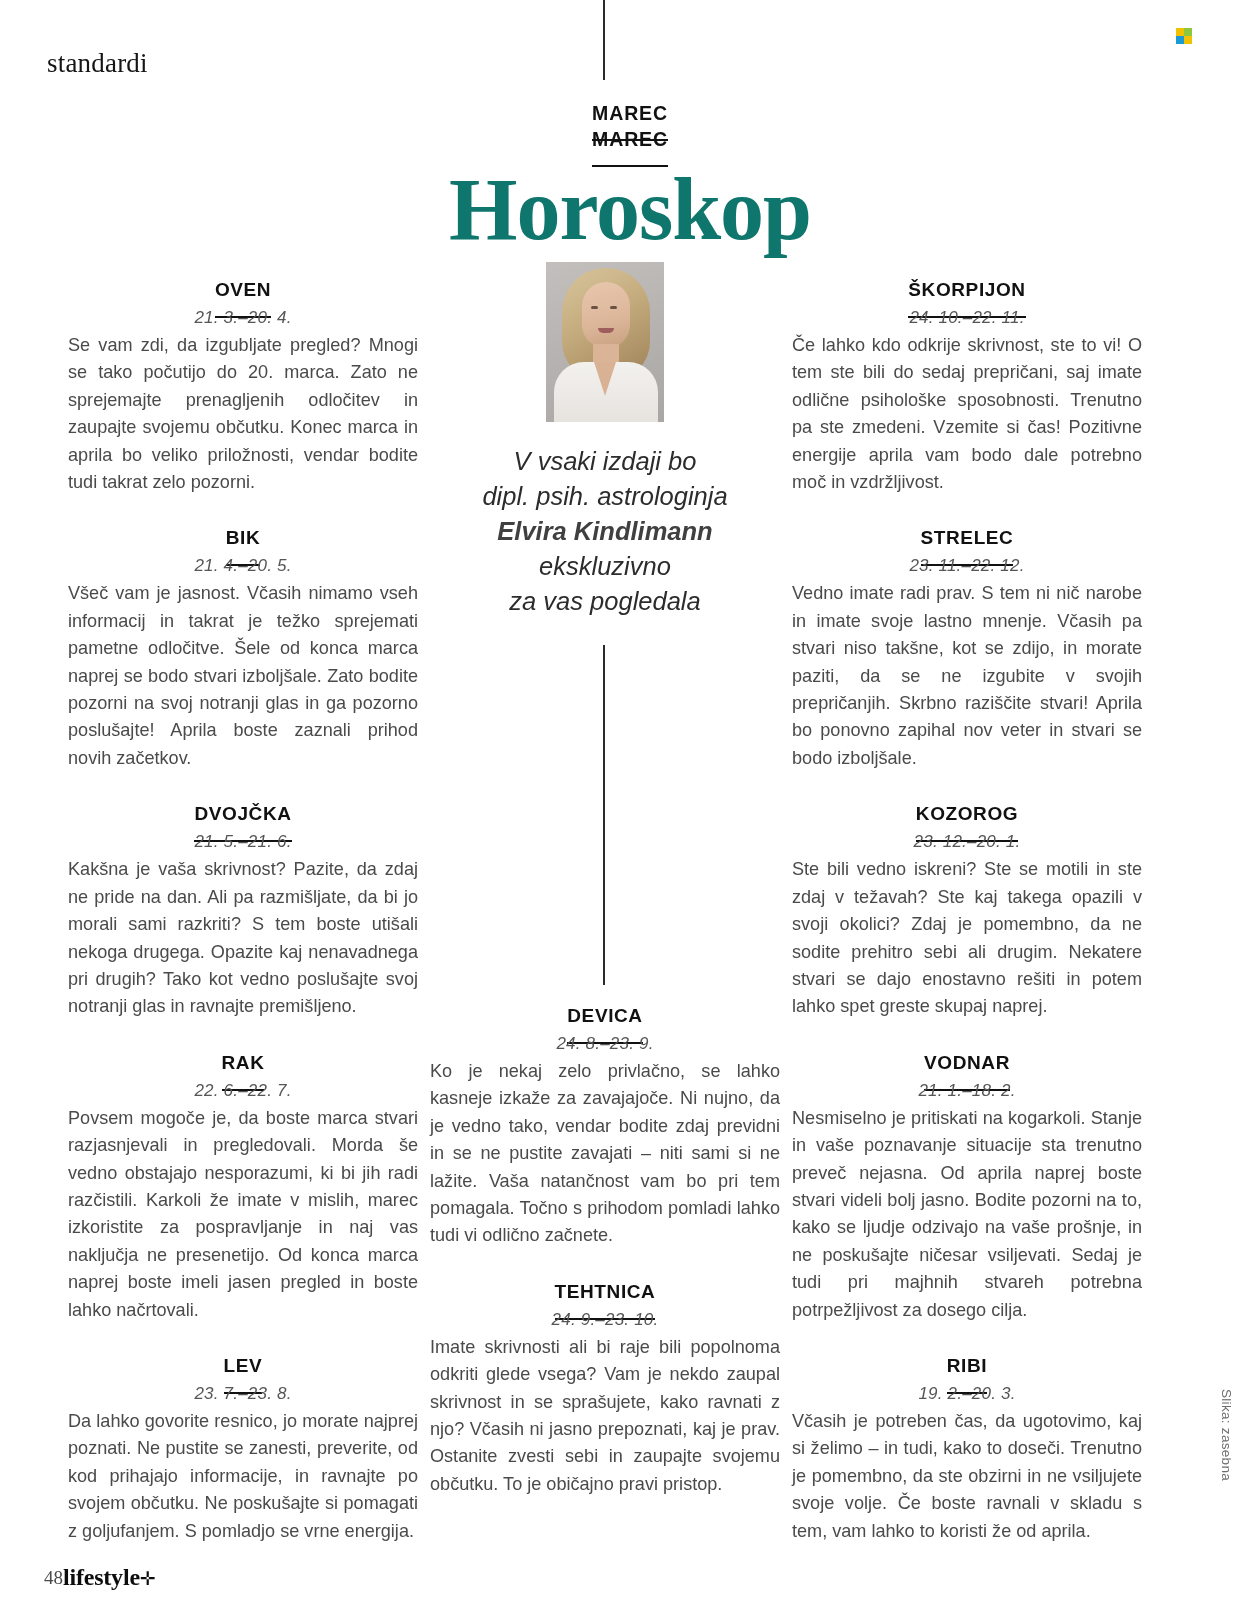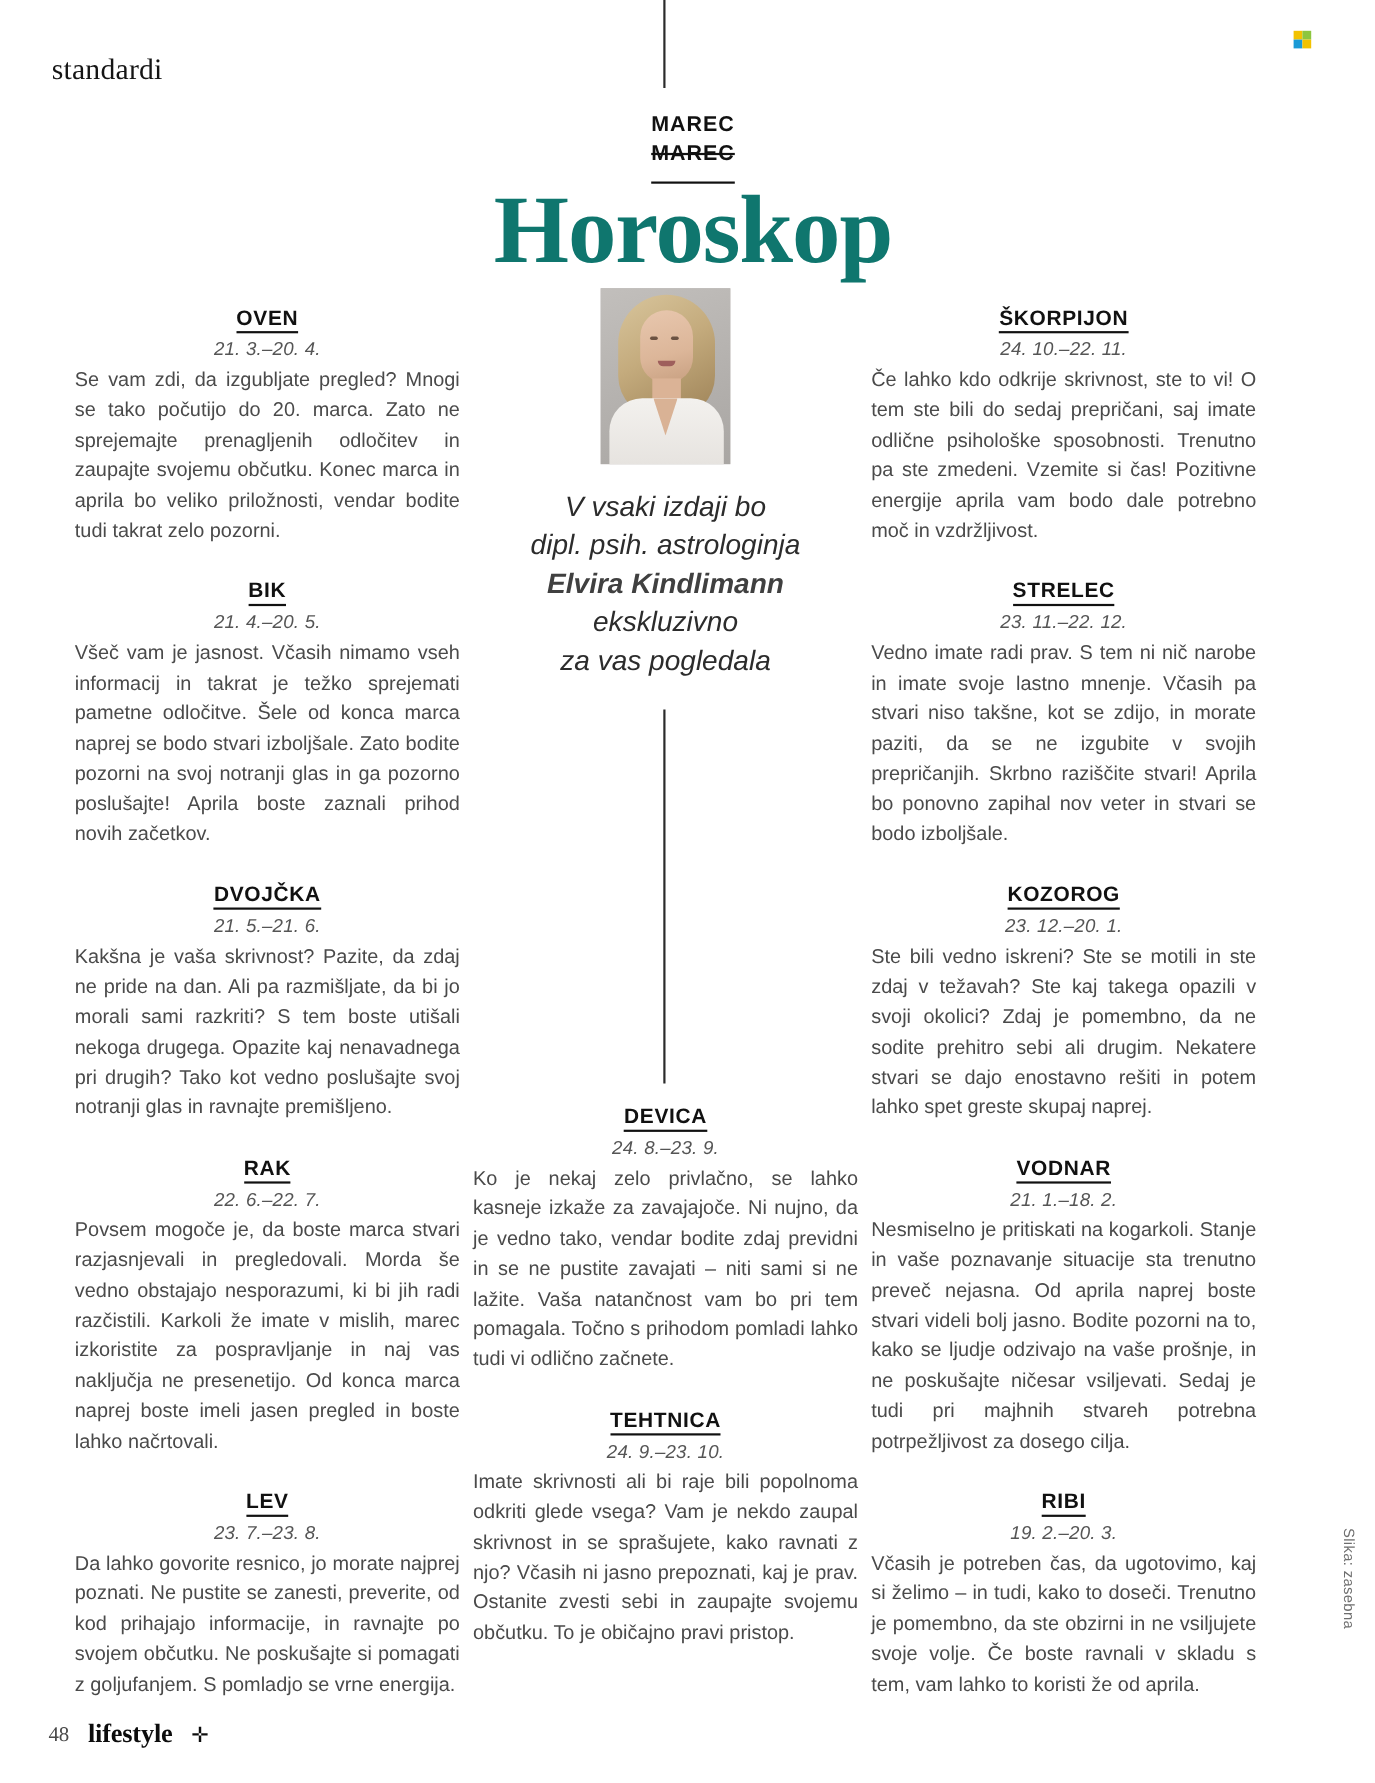--- a/index.html
+++ b/index.html
@@ -103,21 +103,21 @@
   .sign-name {
     text-align: center;
     font-size: 19px;
     font-weight: bold;
     letter-spacing: 0.6px;
     color: #111;
     line-height: 24px;
   }
   .sign-name span {
     border-bottom: 2.5px solid #111;
-    padding-bottom: 1px;
+    padding-bottom: 16px;
   }
   .sign-dates {
     text-align: center;
     font-style: italic;
     font-size: 17px;
     color: #555;
     margin-top: 6px;
     margin-bottom: 4px;
     letter-spacing: 0.2px;
   }
@@ -214,21 +214,20 @@
     width: 350px;
   }
 
   
   .footer {
     position: absolute;
     left: 44px;
     bottom: 30px;
     display: flex;
     align-items: center;
-    gap: 17px;
   }
   .page-num {
     font-family: "Liberation Serif", serif;
     font-size: 19px;
     color: #4a4a4a;
   }
   .brand {
     font-family: "Liberation Serif", serif;
     font-weight: bold;
     font-size: 24px;

